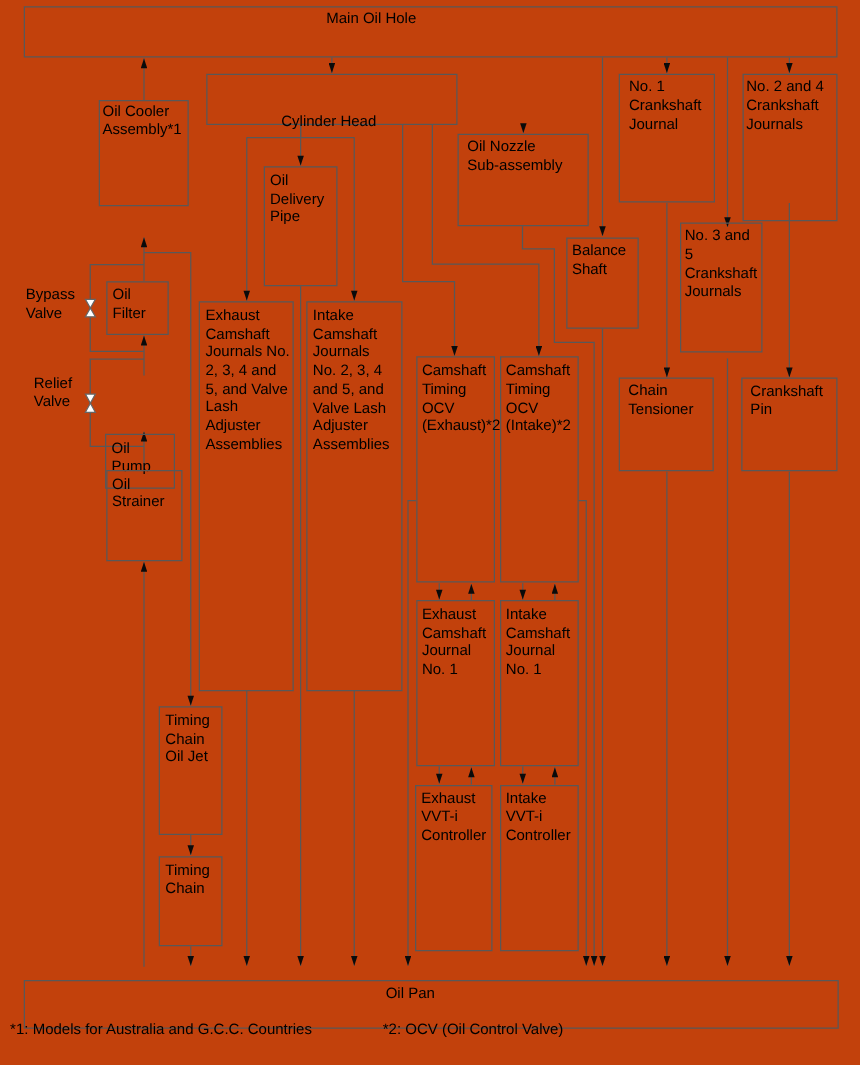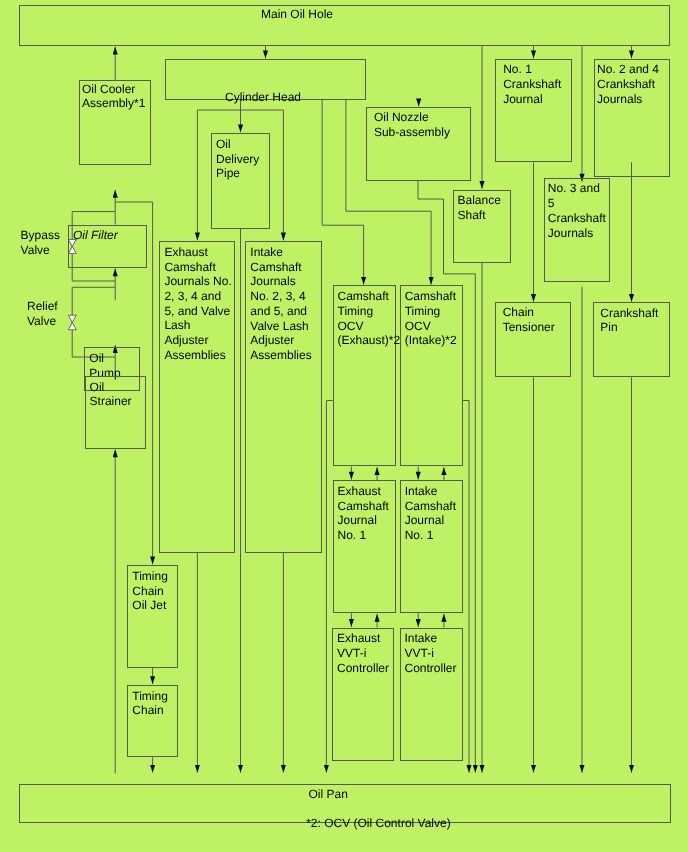--- a/index.html
+++ b/index.html
@@ -1,20 +1,20 @@
 <!DOCTYPE html>
 <html><head>
 <meta charset="utf-8">
 <title>Engine Oil Circulation Diagram</title>
 <style>
   html,body{margin:0;padding:0;background:#ffffff;}
   body{width:688px;height:852px;overflow:hidden;
        font-family:"Liberation Sans",sans-serif;
        -webkit-font-smoothing:antialiased;text-rendering:geometricPrecision;}
-  #diagram{position:relative;width:688px;height:852px;background:#bef264;}
+  #diagram{position:relative;width:688px;height:852px;background:#c2410c;}
   #wires{position:absolute;left:0;top:0;}
   .node{position:absolute;box-sizing:border-box;border:1px solid #585858;background:transparent;}
   .node .lbl{position:absolute;left:4px;top:2.9px;right:1px;
        font-size:12px;line-height:14.7px;color:#000;white-space:pre-line;}
   .vlabel{position:absolute;font-size:12px;line-height:14.7px;color:#000;
           white-space:pre-line;}
   .foot{position:absolute;font-size:12px;color:#000;white-space:nowrap;}
 </style>
 </head>
 <body>
@@ -118,21 +118,21 @@
 Journals</div>
       </div>
       <div class="node" style="left: 494.9px; top: 302.3px; width: 76.5px; height: 75.1px;">
         <div class="lbl" style="left: 6.8px; top: 2.2px; right: auto;">Chain
 Tensioner</div>
       </div>
       <div class="node" style="left: 593.3px; top: 302.4px; width: 77.1px; height: 75px;">
         <div class="lbl" style="left: 6px; top: 2.2px; right: auto;">Crankshaft
 Pin</div>
       </div>
-      <div class="node" style="left: 68px; top: 224.6px; width: 79px; height: 43.2px; font-style: italic;">
+      <div class="node" style="left: 85px; top: 224.6px; width: 50px; height: 43.2px;">
         <div class="lbl">Oil Filter</div>
       </div>
       <div class="node" style="left: 84.3px; top: 311px; width: 56px; height: 44.3px; margin-top: 36px;">
         <div class="lbl">Oil Pump</div>
       </div>
       <div class="node" style="left: 84.6px; top: 375.8px; width: 61.3px; height: 73px;">
         <div class="lbl">Oil
 Strainer</div>
       </div>
       <div class="node" style="left: 159.4px; top: 241px; width: 76px; height: 311.5px;">
@@ -201,14 +201,15 @@
       <div class="node" style="left: 19px; top: 784px; width: 651.5px; height: 39px; padding-left: 48px;">
         <div class="lbl" style="left: 288.5px; top: 2px; right: auto;">Oil Pan</div>
       </div>
     </div>
 
   <div class="vlabel" style="left:20.6px;top:228.4px;text-align:left;">Bypass
 Valve</div>
   <div class="vlabel" style="left:27.0px;top:298.8px;text-align:left;">Relief
 Valve</div>
 
+  <div class="foot" style="left:8.1px;top:816.2px;">*1: Models for Australia and G.C.C. Countries</div>
   <div class="foot" style="left:306.2px;top:816.2px;">*2: OCV (Oil Control Valve)</div>
 </div>
 
 </body></html>

